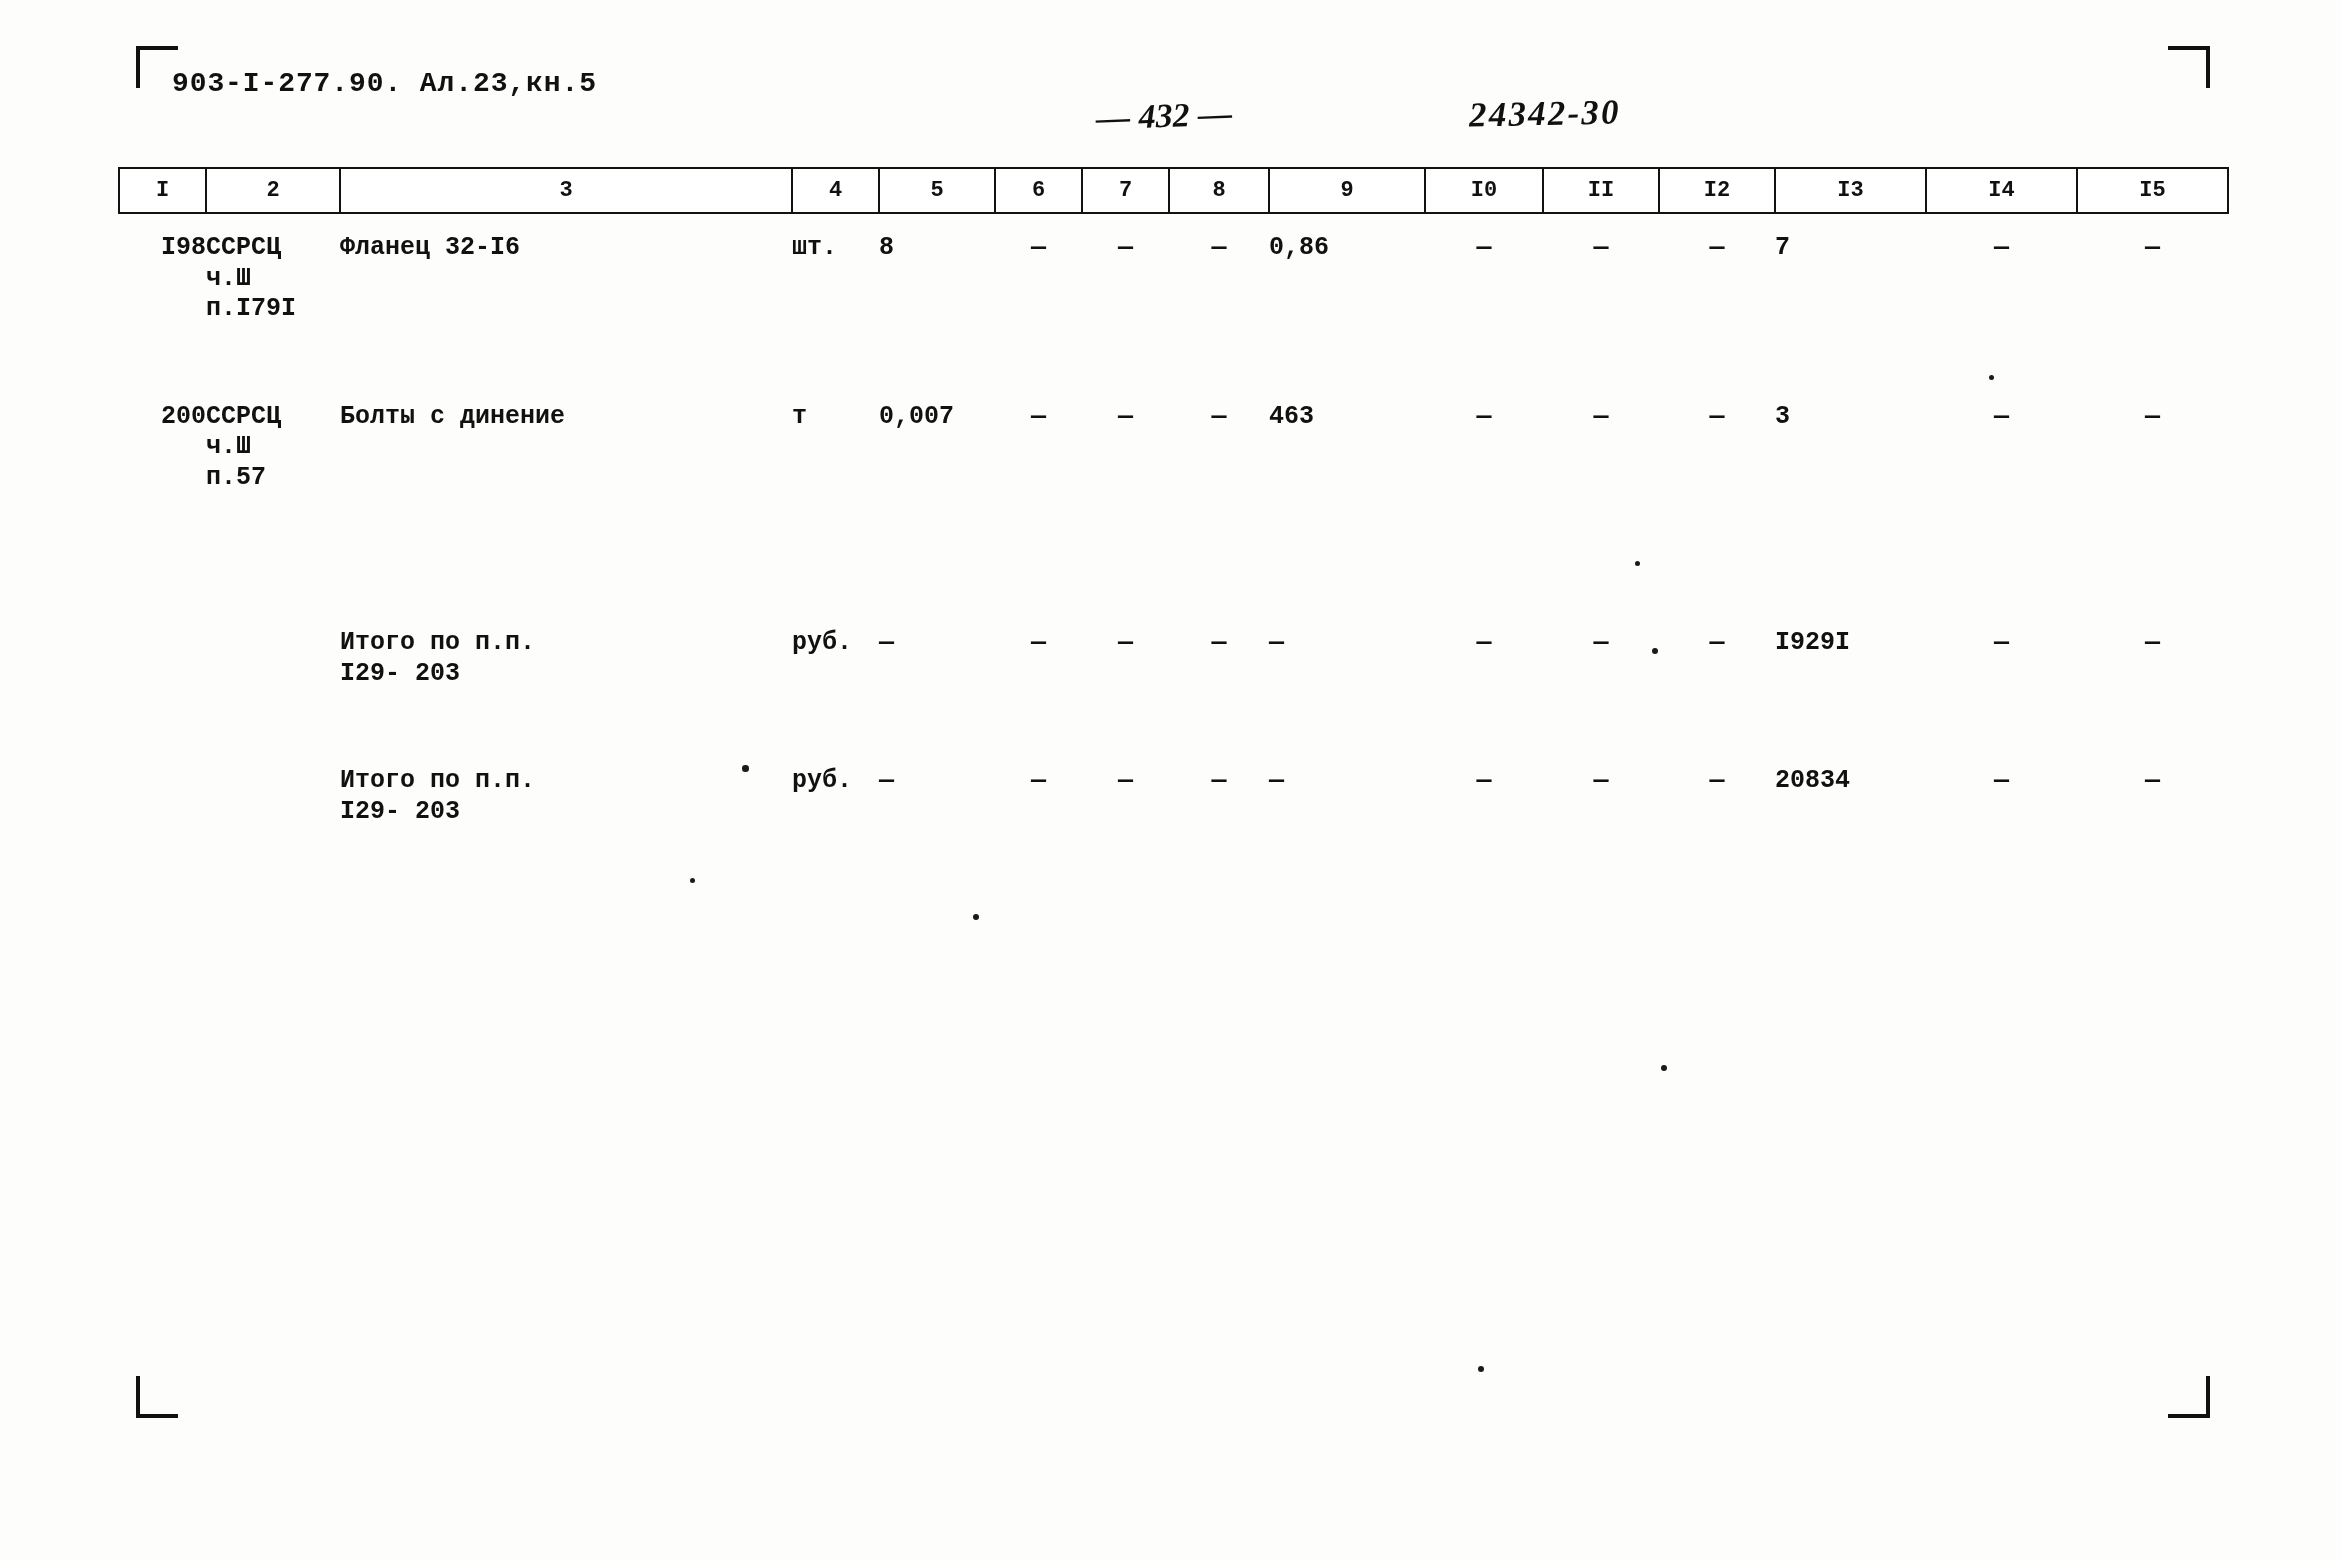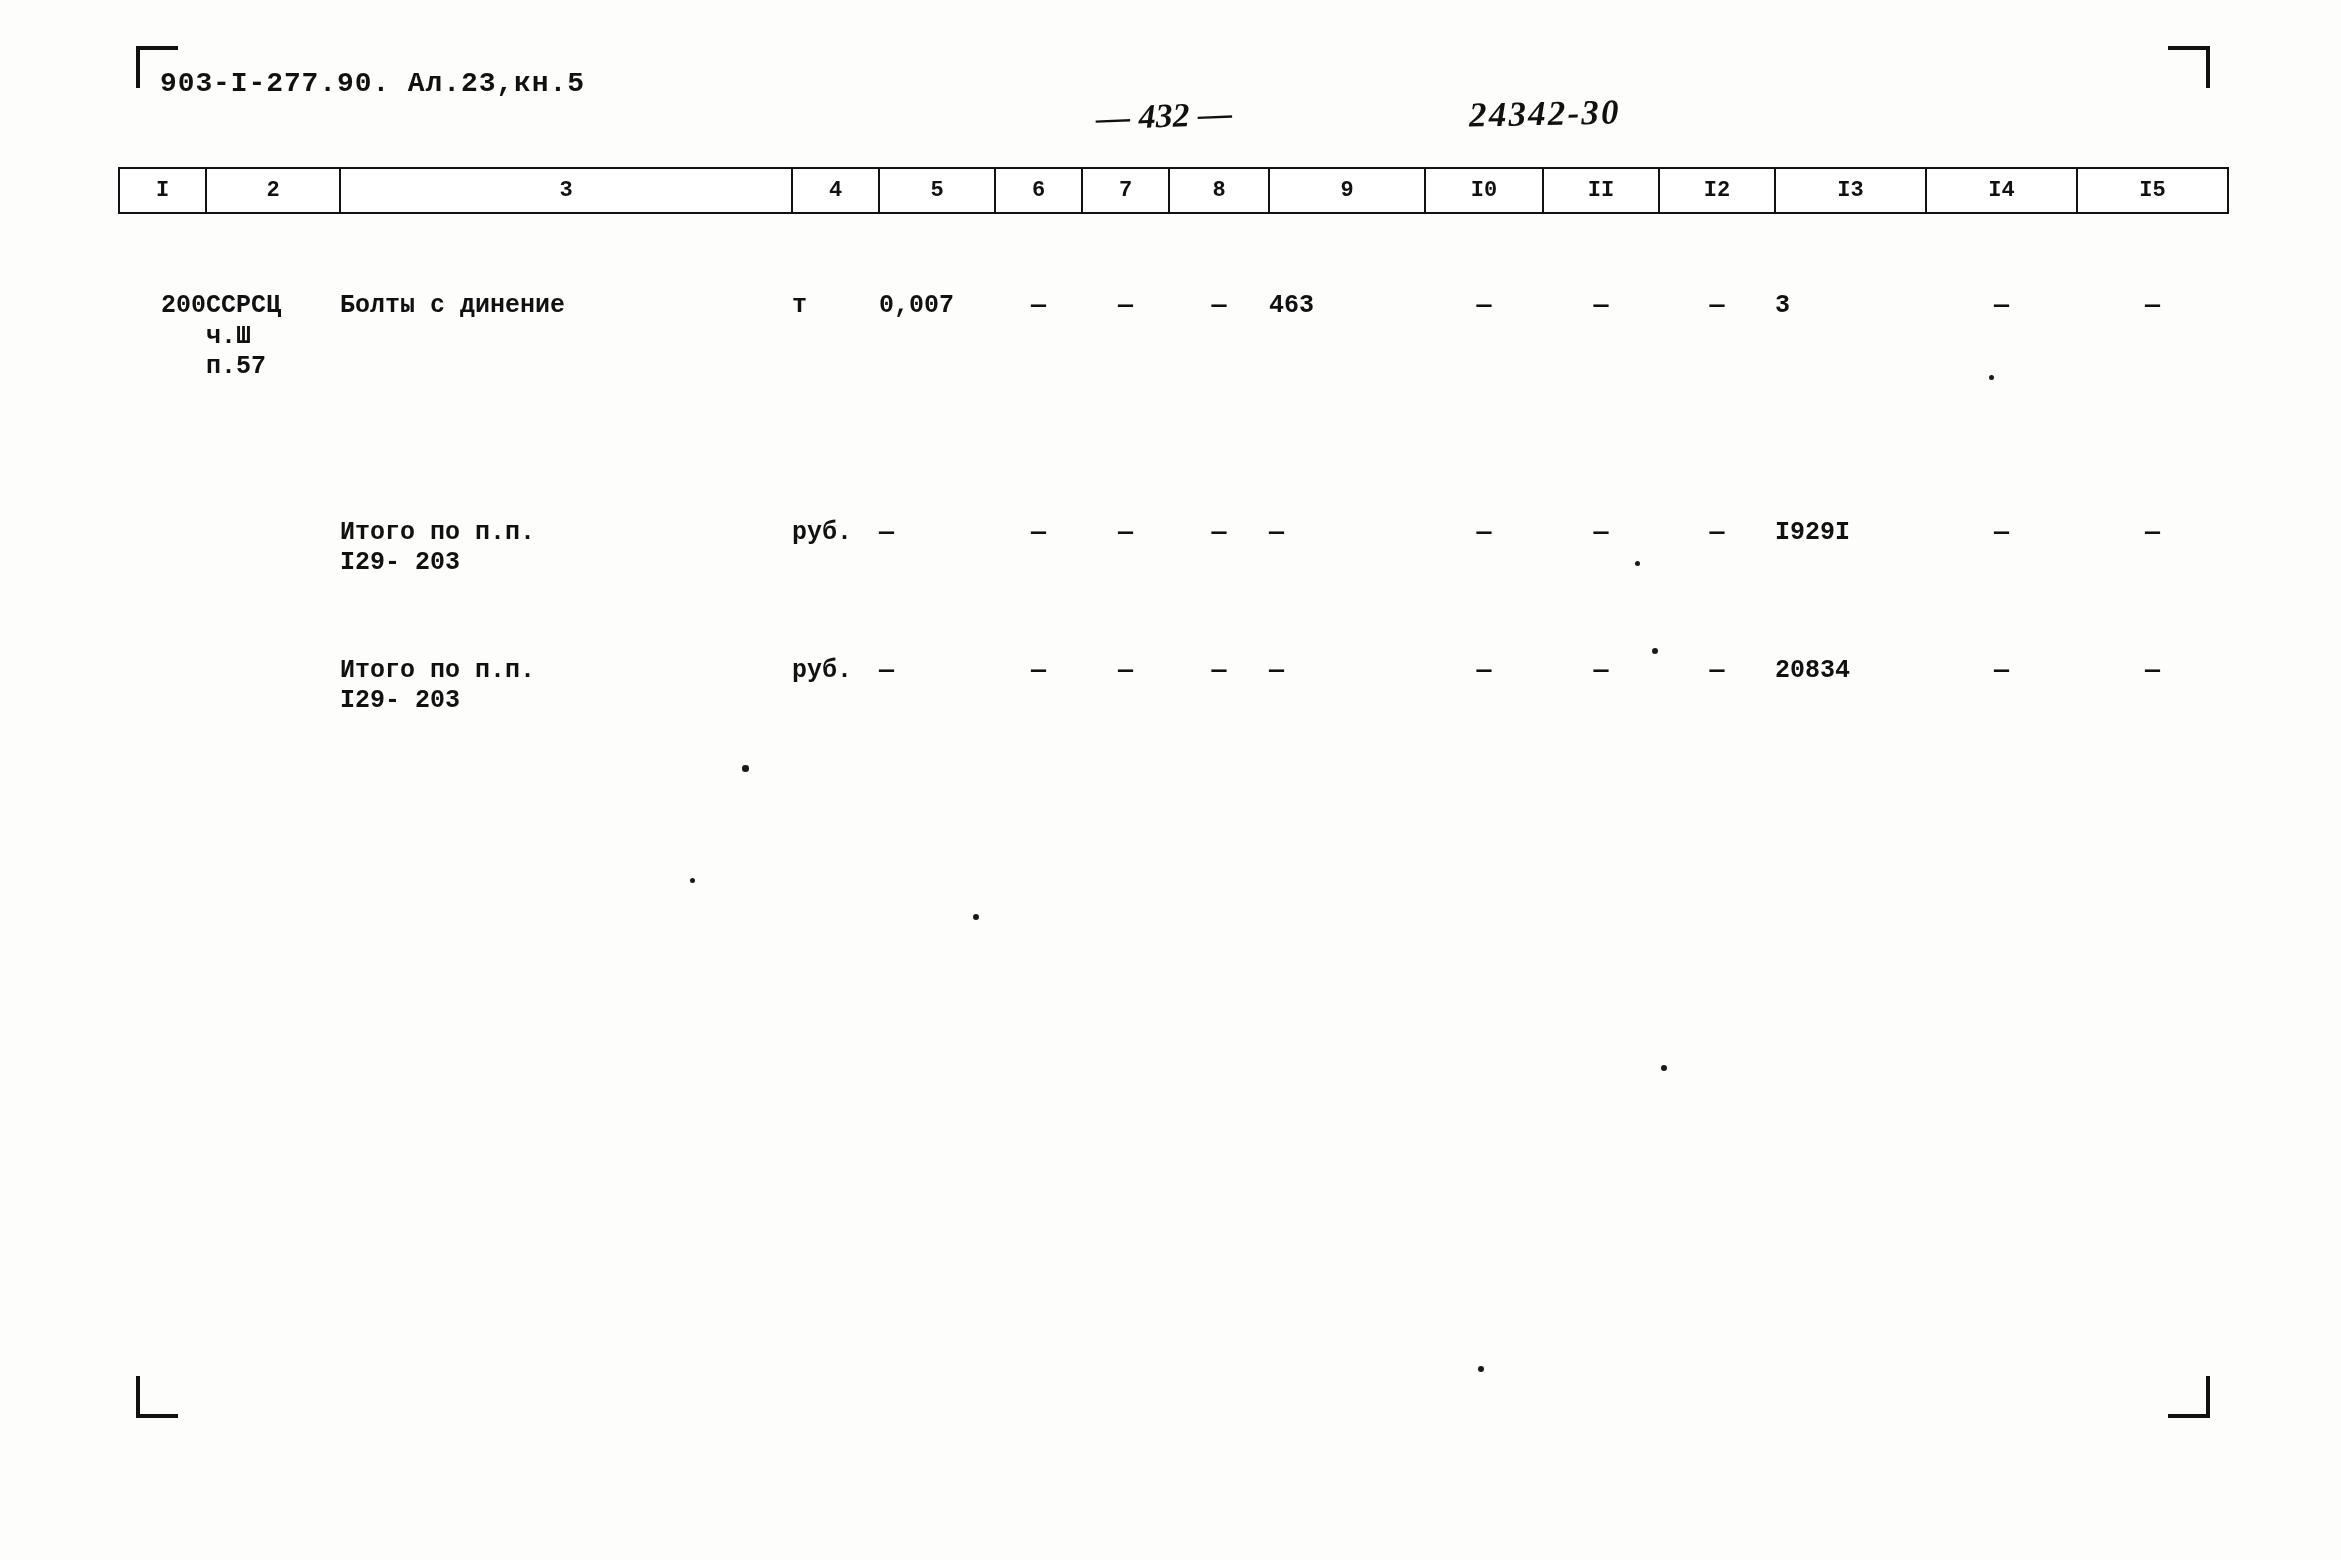--- a/index.html
+++ b/index.html
@@ -29,21 +29,21 @@
     height: 38px;
   }
   .crop.tl { left: 136px;  top: 46px;  border-left: 4.4px solid #111; border-top: 4.4px solid #111; }
   .crop.tr { right: 132px; top: 46px;  border-right: 4.4px solid #111; border-top: 4.4px solid #111; }
   .crop.bl { left: 136px;  bottom: 143px; border-left: 4.4px solid #111; border-bottom: 4.4px solid #111; }
   .crop.br { right: 132px; bottom: 143px; border-right: 4.4px solid #111; border-bottom: 4.4px solid #111; }
 
   
   .doc-code {
     position: absolute;
-    left: 160px;
+    left: 172px;
     top: 68px;
     font-size: 28px;
     letter-spacing: 0.9px;
     font-family: "Liberation Mono", monospace;
     font-weight: 700;
     white-space: nowrap;
   }
   .page-number {
     position: absolute;
     left: 1096px;
@@ -175,20 +175,39 @@
           <th>9</th>
           <th>I0</th>
           <th>II</th>
           <th>I2</th>
           <th>I3</th>
           <th>I4</th>
           <th>I5</th>
         </tr>
       </thead>
       <tbody id="table-body">
+          <tr class="data-row">
+            <td class="cell-pos">I98</td>
+            <td class="cell-code">ССРСЦ
+ч.Ш
+п.I79I</td>
+            <td class="cell-name">Фланец 32-I6</td>
+            <td class="cell-unit">шт.</td>
+            <td class="cell-num">8</td>
+            <td class="cell-dash">—</td>
+            <td class="cell-dash">—</td>
+            <td class="cell-dash">—</td>
+            <td class="cell-c9">0,86</td>
+            <td class="cell-dash">—</td>
+            <td class="cell-dash">—</td>
+            <td class="cell-dash">—</td>
+            <td class="cell-c13">7</td>
+            <td class="cell-dash">—</td>
+            <td class="cell-dash">—</td>
+          </tr>
           <tr class="spacer-row">
             <td colspan="15"></td>
           </tr>
           <tr class="spacer-row">
             <td colspan="15"></td>
           </tr>
           <tr class="data-row">
             <td class="cell-pos">200</td>
             <td class="cell-code">ССРСЦ
 ч.Ш

